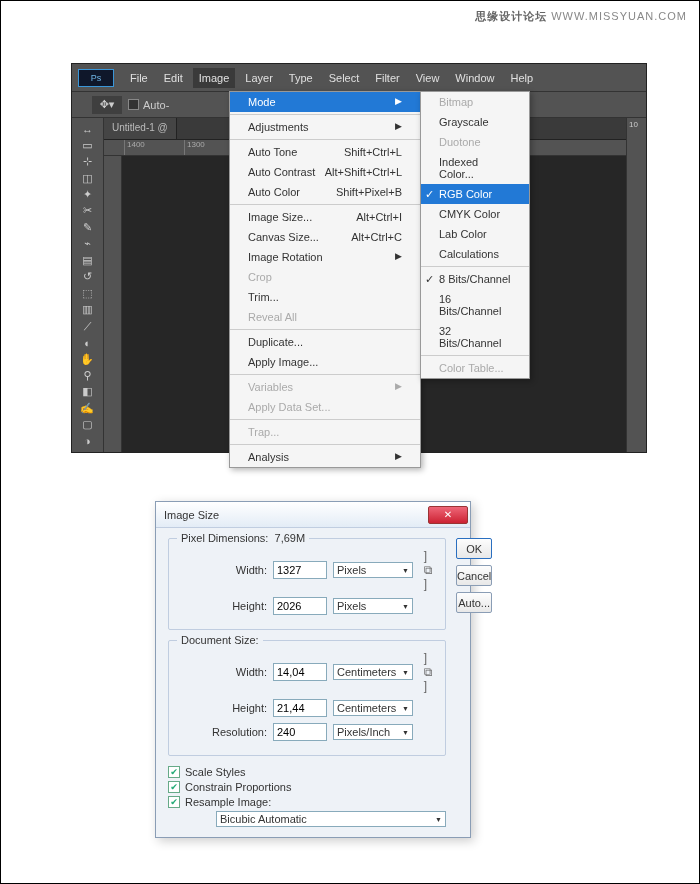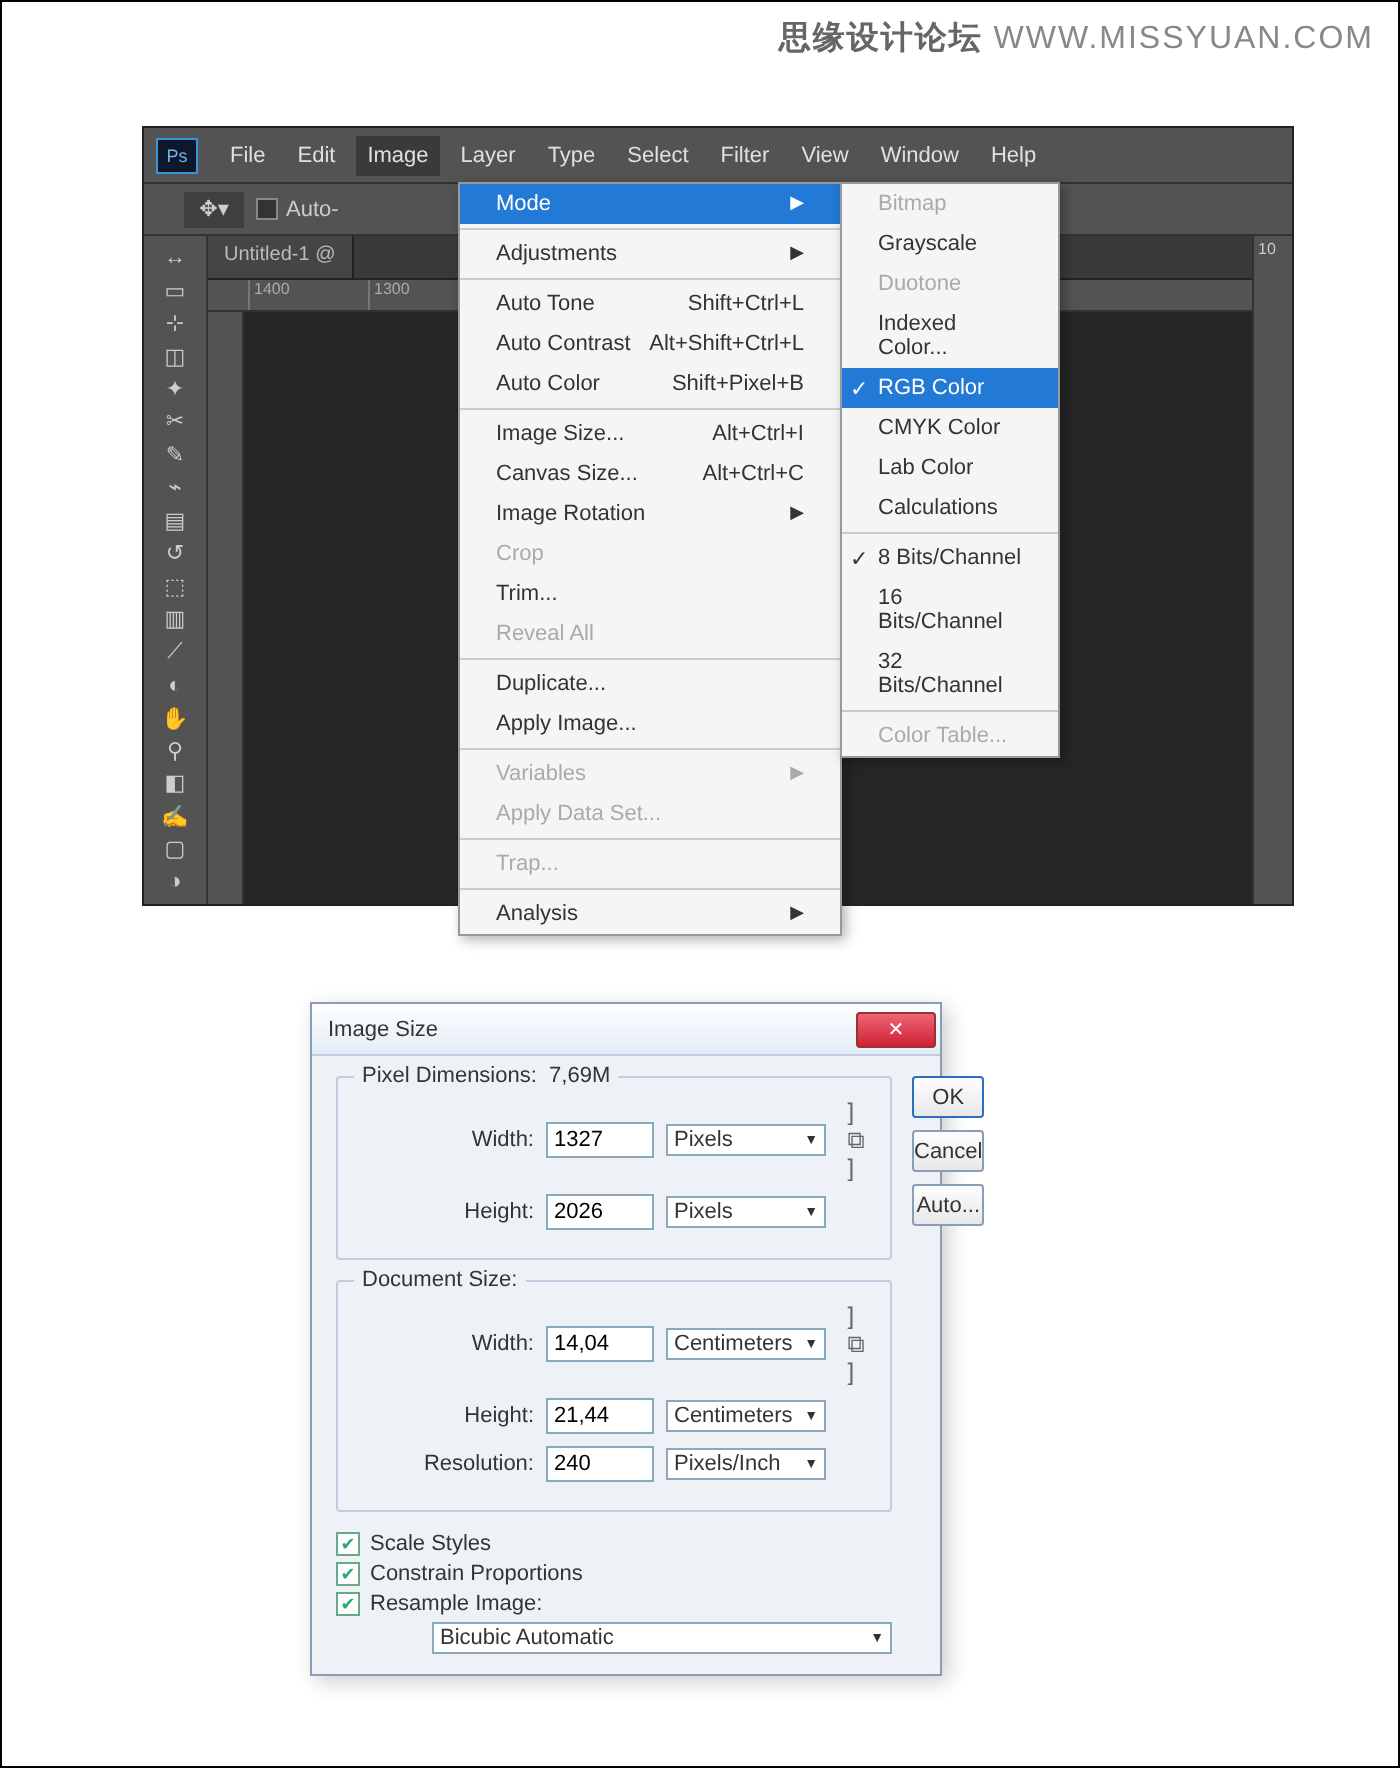--- a/index.html
+++ b/index.html
@@ -1,21 +1,21 @@
 <!DOCTYPE html>
 <html><head>
 <meta charset="utf-8">
 <style>
 *{box-sizing:border-box;margin:0;padding:0;font-family:Tahoma,Arial,sans-serif}
 body{background:#fff;width:700px;height:884px;border:1px solid #000;position:relative}
-.watermark{position:absolute;top:8px;right:12px;font-size:16px;color:#888;letter-spacing:1px}
+.watermark{position:absolute;top:8px;right:12px;font-size:11px;color:#888;letter-spacing:1px}
 .watermark .cn{color:#666;font-weight:bold}
 .ps-window{position:absolute;top:62px;left:70px;width:576px;height:390px;background:#535353;border:1px solid #222}
 .ps-top{height:28px;background:#535353;display:flex;align-items:center;padding:0 6px;border-bottom:1px solid #333}
-.ps-logo{width:21px;height:18px;background:#0f172a;border:1px solid #3a96d8;color:#6fb5e5;font-size:9px;font-weight:normal;display:flex;align-items:center;justify-content:center;margin-right:10px}
+.ps-logo{width:36px;height:18px;background:#0f172a;border:1px solid #3a96d8;color:#6fb5e5;font-size:9px;font-weight:normal;display:flex;align-items:center;justify-content:center;margin-right:10px}
 .ps-menu{display:flex;gap:4px}
 .ps-menu-item{color:#e0e0e0;font-size:11px;padding:4px 6px;cursor:pointer}
 .ps-menu-item.active{background:#3a3a3a}
 .ps-options{height:26px;background:#535353;display:flex;align-items:center;padding:0 20px;border-bottom:1px solid #333}
 .opt-tool{width:30px;height:18px;display:flex;align-items:center;justify-content:center;color:#ccc;font-size:11px;background:#3f3f3f;margin-right:6px}
 .opt-check{display:flex;align-items:center;color:#ccc;font-size:11px;gap:4px}
 .opt-check .chk{width:11px;height:11px;border:1px solid #888;background:#333}
 .ps-body{display:flex;height:calc(100% - 54px)}
 .ps-tools{width:32px;background:#535353;display:flex;flex-direction:column;gap:3px;padding:4px 4px;border-right:1px solid #333}
 .tool{width:23px;height:20px;display:flex;align-items:center;justify-content:center;color:#ccc;font-size:11px;cursor:pointer}

